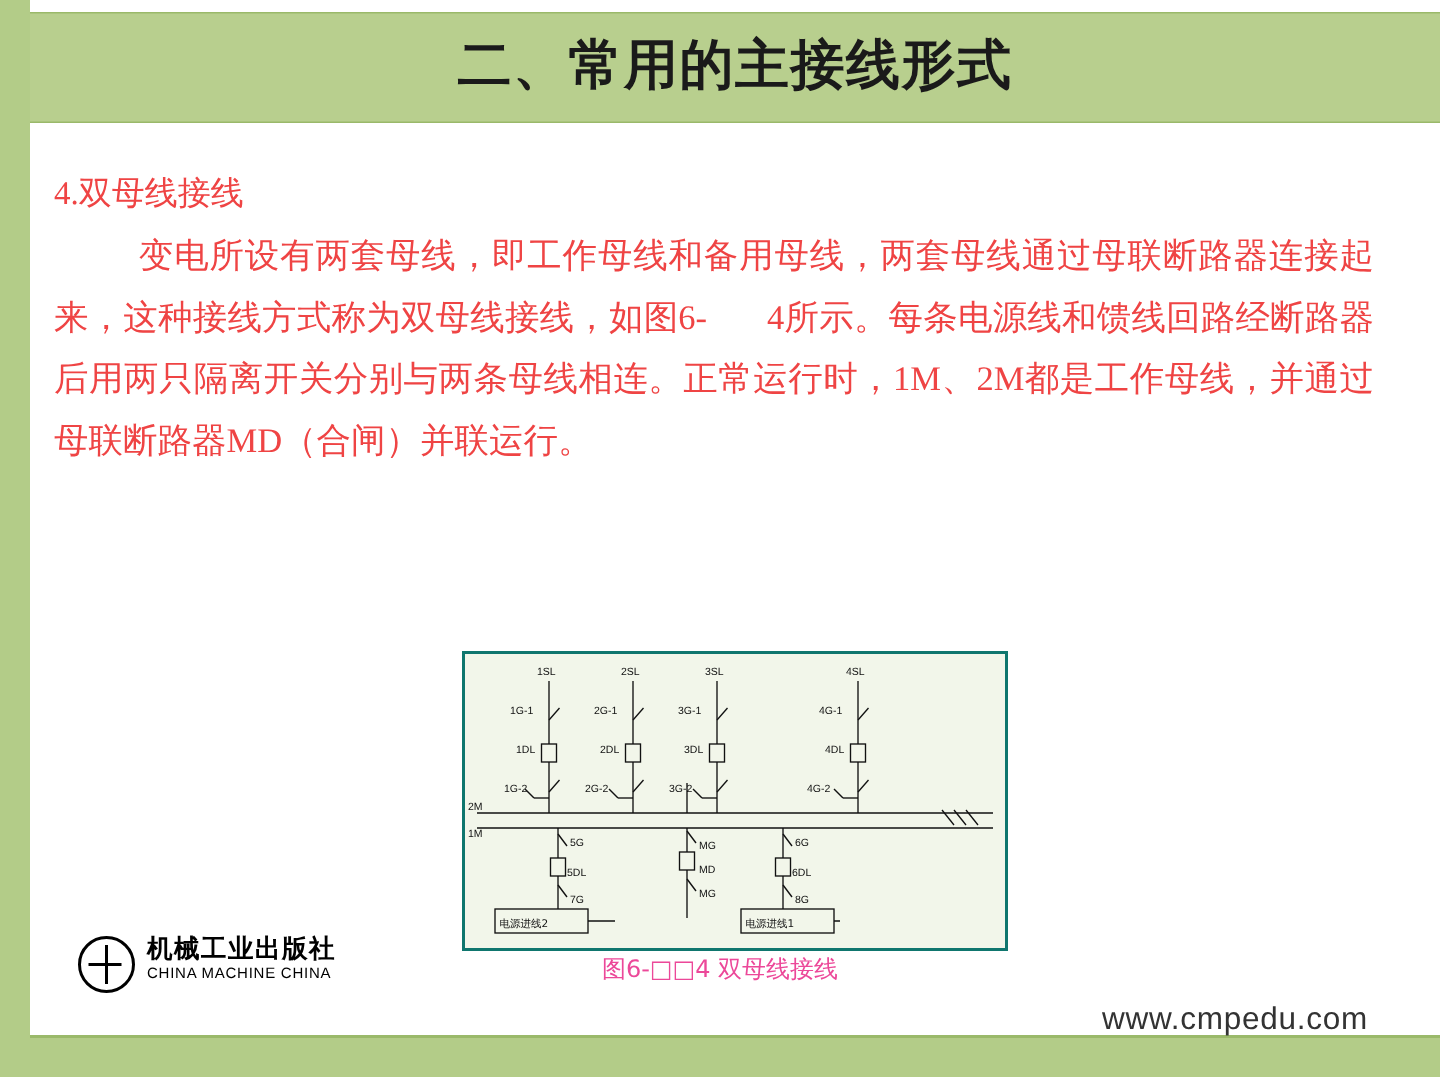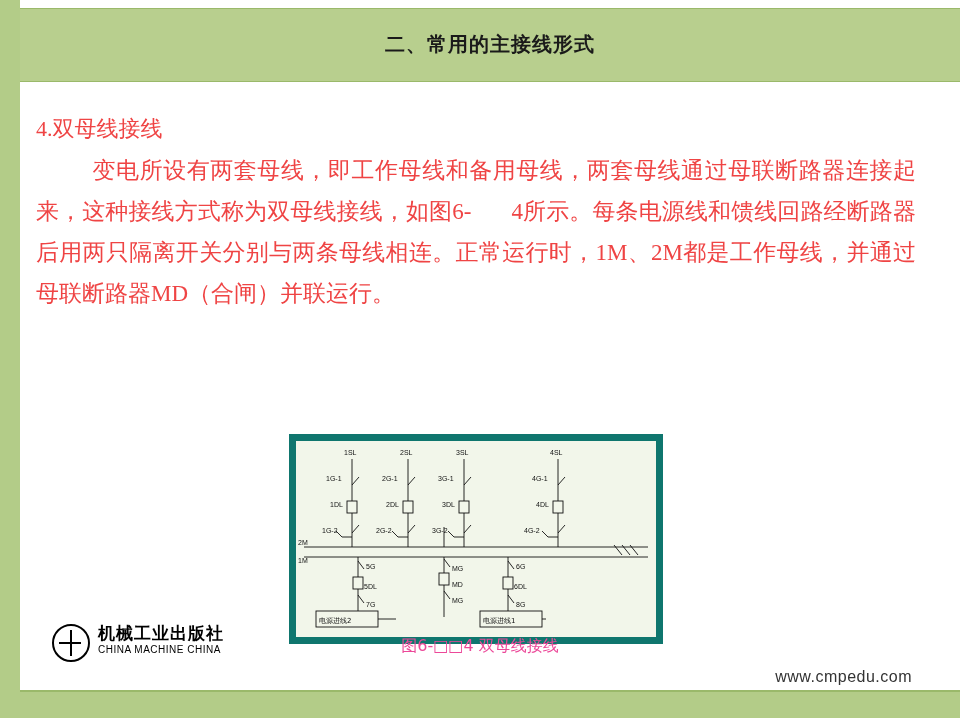--- a/index.html
+++ b/index.html
@@ -43,21 +43,21 @@
   }
   .header-title {
     position: absolute;
     left: 20px;
     top: 8px;
     width: 940px;
     height: 72px;
     line-height: 72px;
     text-align: center;
     font-family: "DejaVu Sans", sans-serif;
-    font-size: 20px;
+    font-size: 36px;
     font-weight: bold;
     color: #1a1a1a;
     letter-spacing: 1px;
   }
 
   
   .body-text {
     position: absolute;
     left: 36px;
     top: 112px;
@@ -81,26 +81,26 @@
     width: 56px;
   }
   .gap {
     display: inline-block;
     width: 40px;
   }
 
   
   .diagram-box {
     position: absolute;
-    left: 289px;
+    left: 308px;
     top: 434px;
     width: 360px;
     height: 196px;
     background: #f2f6ea;
-    border: 7px solid #0f766e;
+    border: 2px solid #0f766e;
   }
   .diagram-svg {
     position: absolute;
     left: 0; top: 0;
   }
   .figure-caption {
     position: absolute;
     left: 300px;
     top: 636px;
     width: 360px;
@@ -179,21 +179,21 @@
     font-family: "Liberation Sans", sans-serif;
     font-size: 10px;
     color: #000;
     letter-spacing: 0.5px;
   }
   .site-url {
     position: absolute;
     right: 48px;
     top: 668px;
     font-family: "Liberation Sans", sans-serif;
-    font-size: 16px;
+    font-size: 21px;
     color: #333333;
     letter-spacing: 0.5px;
   }
   .dlabel {
     font-family: "Liberation Sans", sans-serif;
     font-size: 7px;
     fill: #111;
   }
   .dbox {
     font-family: "DejaVu Sans", sans-serif;

